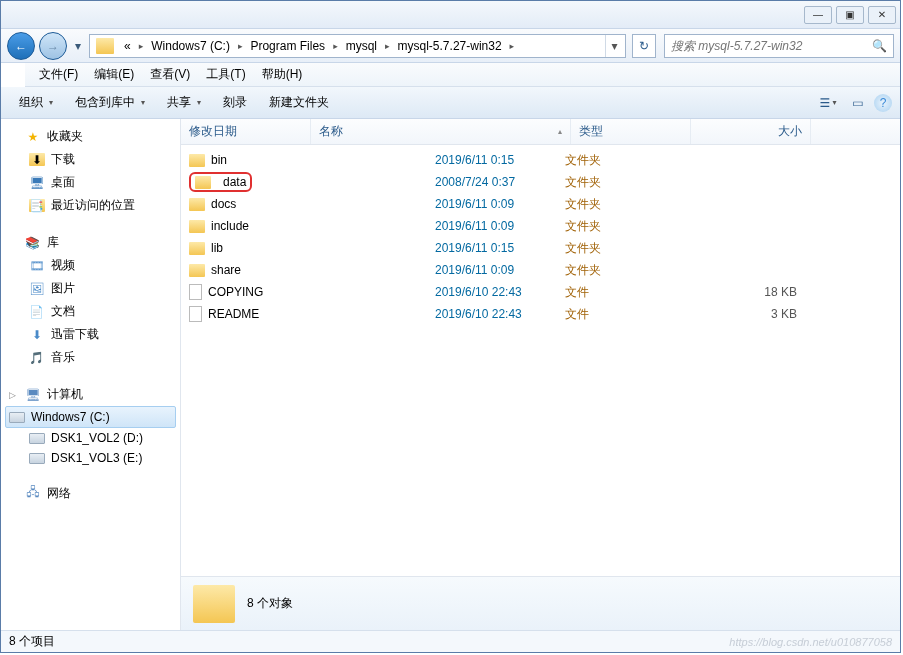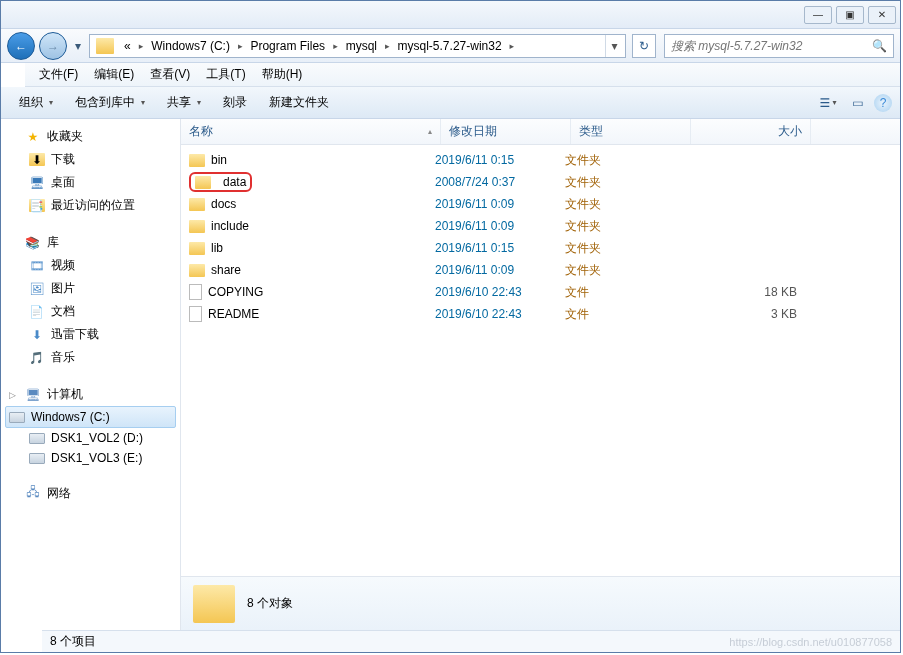--- a/index.html
+++ b/index.html
@@ -56,22 +56,22 @@
 .filelist { flex: 1; overflow-y: auto; padding: 4px 0; }
 .file-row { display: flex; align-items: center; height: 22px; padding: 0 0 0 8px; cursor: pointer; }
 .file-row .ico { margin-right: 6px; }
 .file-name { width: 246px; display: flex; align-items: center; }
 .file-date { width: 130px; color: #0369a1; }
 .file-type { width: 120px; color: #a16207; }
 .file-size { width: 112px; text-align: right; color: #555; }
 .highlight-box { border: 2px solid #e03030; padding: 1px 4px; border-radius: 6px; display: inline-flex; align-items: center; gap: 6px; }
 .details-pane { height: 54px; border-top: 1px solid #e0e6ee; background: linear-gradient(#f6fafd, #eaf2fa); display: flex; align-items: center; padding: 6px 12px; gap: 12px; }
 .details-ico { width: 42px; height: 38px; background: linear-gradient(#fde9a8, #f4c653); border-radius: 2px; }
-.statusbar { height: 22px; border-top: 1px solid #d6e0ec; background: #f4f8fc; display: flex; align-items: center; padding: 0 8px; margin-left: 41px; }
-.watermark { color: #c6cdd6; font-size: 11px; margin-left: auto; }
+.statusbar { height: 22px; border-top: 1px solid #d6e0ec; background: #f4f8fc; display: flex; align-items: center; padding: 0 8px; }
+.watermark { color: #c6cdd6; font-size: 11px; margin-left: auto; font-style: italic; }
 </style>
 </head>
 <body>
 
 <div class="window">
 
   <div class="titlebar">
     <div class="titlebar-btn">—</div>
     <div class="titlebar-btn">▣</div>
     <div class="titlebar-btn">✕</div>
@@ -212,25 +212,25 @@
         <div class="side-head">
             <span class="exp"></span>
             <span class="ico ico-network">🖧</span>
             <span>网络</span>
           </div>
       </div>
     </div>
 
     <div class="content">
       <div class="columns">
+        <div class="col col-date">修改日期</div>
         <div class="col col-name">
             <span>名称</span>
             <span class="sort-ico">▴</span>
           </div>
-        <div class="col col-date">修改日期</div>
         <div class="col col-type">类型</div>
         <div class="col col-size">大小</div>
       </div>
       <div class="filelist" id="filelist">
           <div class="file-row">
             <div class="file-name">
               <span class="ico ico-folder"></span>
               <span>bin</span>
             </div>
             <div class="file-date">2019/6/11 0:15</div>

